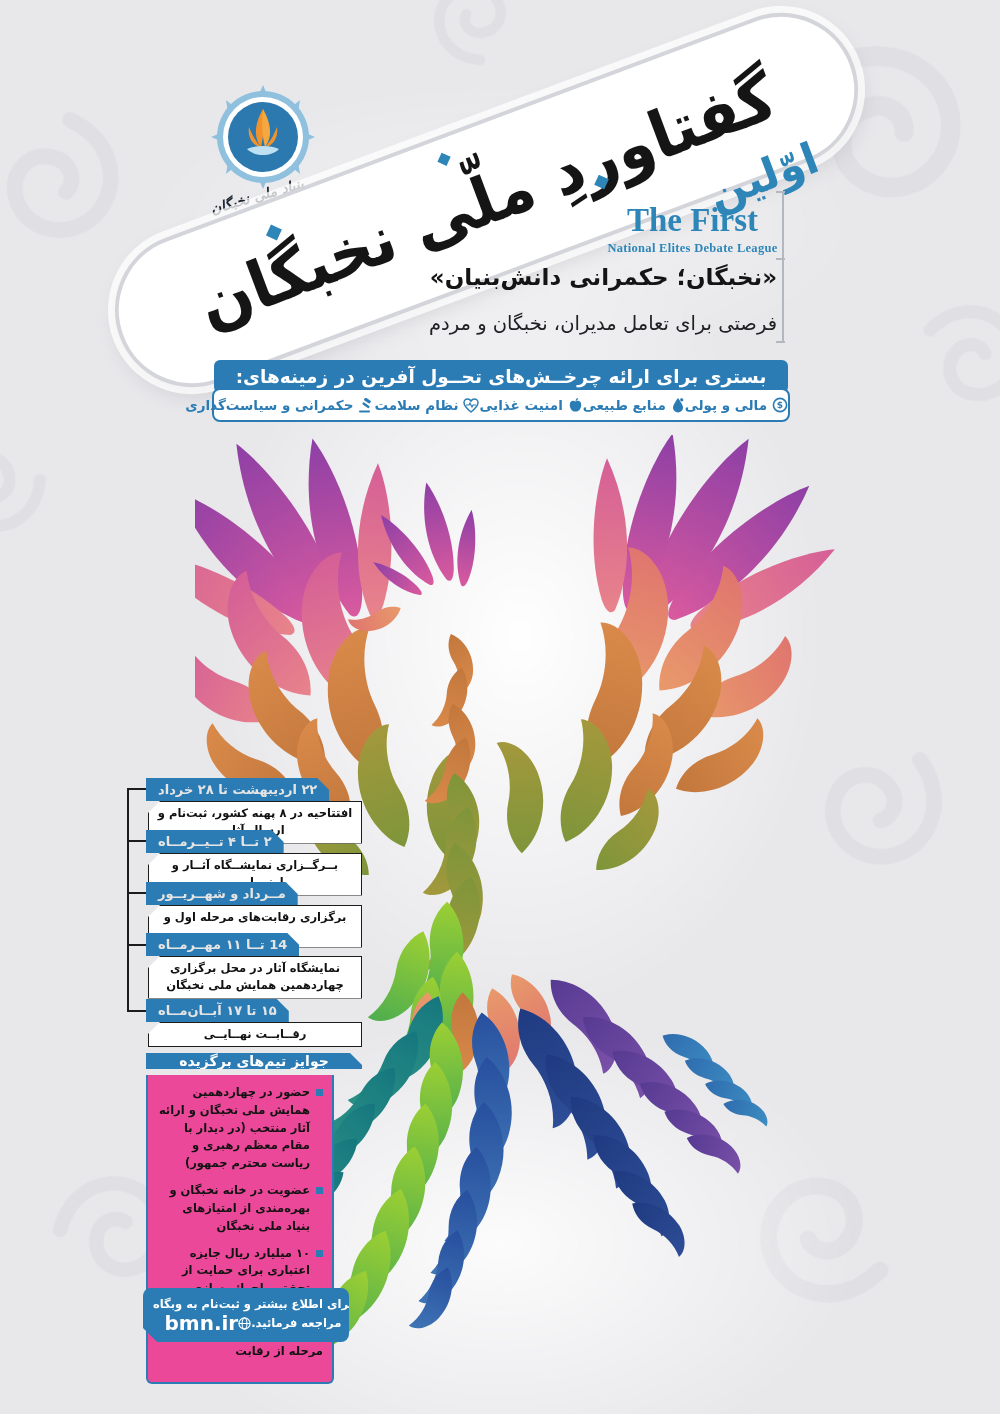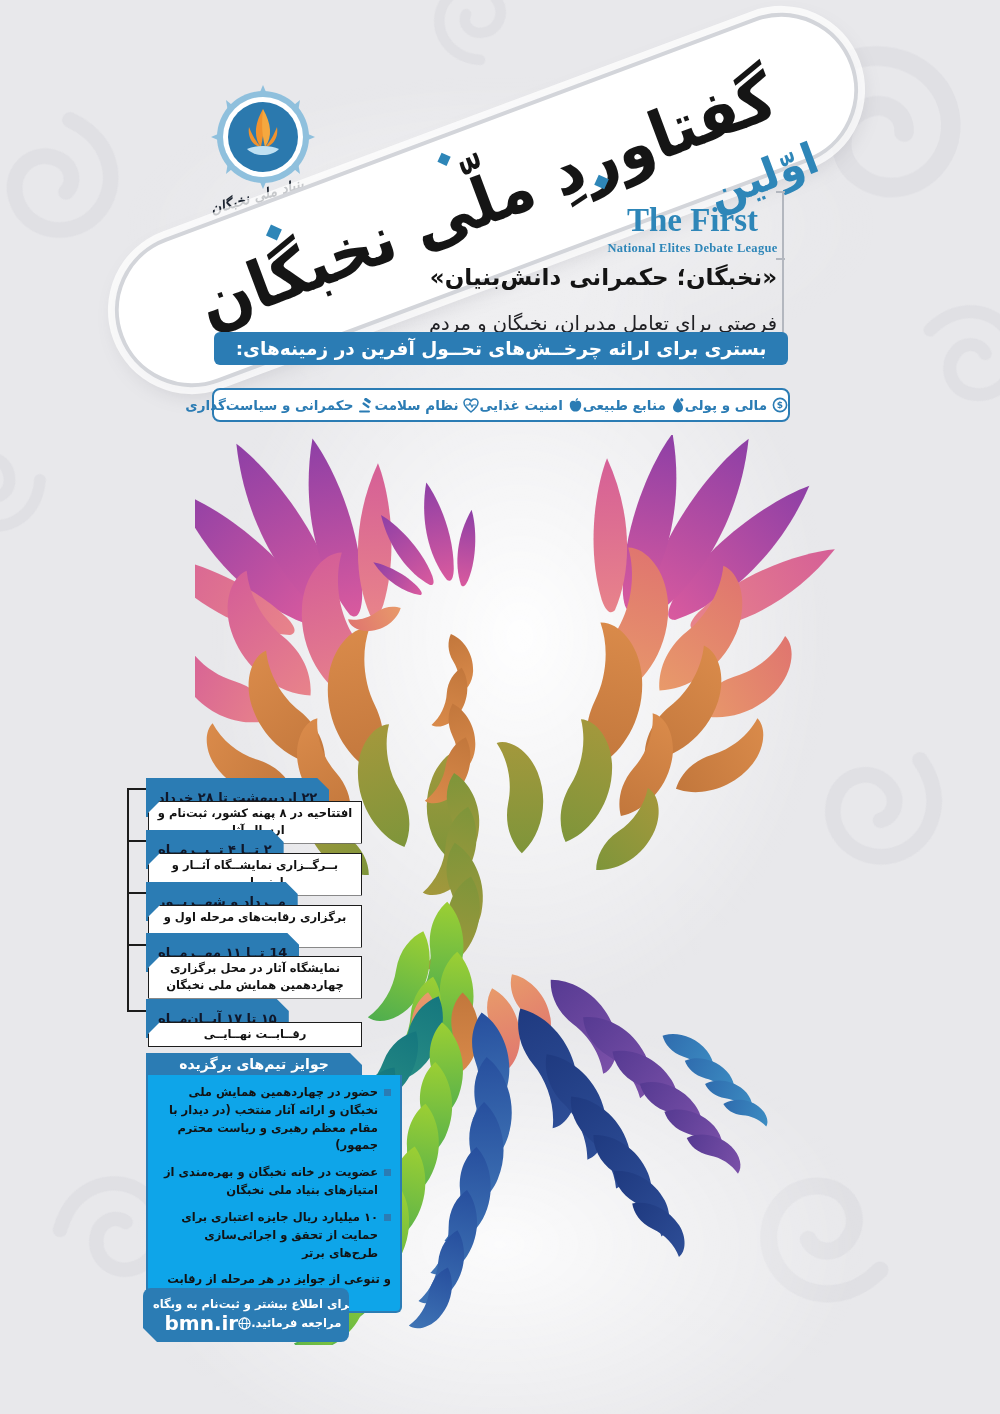--- a/index.html
+++ b/index.html
@@ -24,40 +24,40 @@
   .ordinal{left:678px;top:138px;width:170px;height:76px;transform:rotate(-20.5deg);
     color:var(--blue2);font-size:43px;font-weight:bold;text-align:center;line-height:76px;}
   .en-block{left:585px;top:203px;width:215px;text-align:center;color:var(--blue2);}
   .en1{font-family:"Liberation Serif",serif;font-weight:bold;font-size:33px;line-height:1.05;}
   .en2{font-family:"Liberation Serif",serif;font-weight:bold;font-size:12.5px;letter-spacing:.3px;margin-top:3px;}
   .guide-v{left:782px;top:192px;width:2px;height:150px;background:#b3b7bf;}
   .guide-cap{width:9px;height:2px;background:#b3b7bf;}
   .slogan{left:405px;top:264px;width:372px;text-align:right;font-size:23px;font-weight:bold;color:#141414;}
   .subtitle{left:335px;top:312px;width:442px;text-align:right;font-size:19.5px;font-weight:normal;color:#202024;}
   
-  .banner{left:214px;top:332px;width:574px;height:33px;background:var(--blue);border-radius:6px;
+  .banner{left:214px;top:360px;width:574px;height:33px;background:var(--blue);border-radius:6px;
     color:#fff;font-weight:bold;font-size:18.5px;display:flex;align-items:center;justify-content:center;}
   .chips{left:212px;top:388px;width:578px;height:34px;background:#fff;border:2px solid var(--blue);
     border-radius:8px;display:flex;align-items:center;justify-content:space-evenly;box-sizing:border-box;}
   .chip{display:flex;align-items:center;gap:5px;color:var(--blue);font-weight:bold;font-size:13.5px;white-space:nowrap;}
   .chip svg{flex:none;}
   .tsep{width:2px;height:16px;background:var(--blue);opacity:.85;}
   
-  .t-badge{position:absolute;left:146px;height:23px;background:var(--blue);color:#0f172a;
-    font-weight:bold;font-size:13px;display:inline-flex;align-items:center;padding:8px 12px;white-space:nowrap;
+  .t-badge{position:absolute;left:146px;height:23px;background:var(--blue);color:#e5e5e5;
+    font-weight:bold;font-size:13px;display:inline-flex;align-items:center;padding:0 12px;white-space:nowrap;
     clip-path:polygon(0 0, calc(100% - 12px) 0, 100% 12px, 100% 100%, 0 100%);}
   .t-desc{position:absolute;left:148px;width:214px;box-sizing:border-box;background:#fff;border:1.5px solid #1c1c1c;
     color:#111;font-weight:bold;font-size:11.5px;text-align:center;padding:3px 7px;line-height:1.5;
     clip-path:polygon(12px 0, 100% 0, 100% 100%, 0 100%, 0 12px);}
   .conn{background:#1c1c1c;position:absolute;}
   
-  .pz-head{left:146px;top:1053px;width:216px;height:22px;background:var(--blue);color:#fff;
+  .pz-head{left:146px;top:1053px;width:216px;height:16px;background:var(--blue);color:#fff;
     font-weight:bold;font-size:14px;display:flex;align-items:center;justify-content:center;box-sizing:border-box;
     clip-path:polygon(0 0, calc(100% - 12px) 0, 100% 12px, 100% 100%, 0 100%);}
-  .pz-box{left:146px;top:1075px;width:256px;box-sizing:border-box;background:#0ea5e9;border:2px solid var(--blue);
+  .pz-box{left:146px;top:1075px;width:188px;box-sizing:border-box;background:#ec4899;border:2px solid var(--blue);
     border-top:none;border-radius:0 0 6px 6px;padding:9px 9px 22px;}
   .pz-item{display:flex;gap:6px;font-size:11.5px;font-weight:bold;color:#121212;line-height:1.55;
     text-align:right;margin-bottom:9px;}
   .pz-item:last-child{margin-bottom:0;}
   .sq{flex:none;width:7px;height:7px;background:var(--blue);margin-top:5px;}
   
   .footer{left:143px;top:1288px;width:206px;height:54px;background:var(--blue);border-radius:8px;
     clip-path:polygon(0 0,100% 0,100% 100%,14px 100%,0 calc(100% - 14px));
     display:flex;align-items:center;justify-content:space-between;padding:0 6px 0 10px;box-sizing:border-box;}
   .f-text{color:#fff;display:flex;flex-direction:column;align-items:center;gap:2px;flex:1;}

